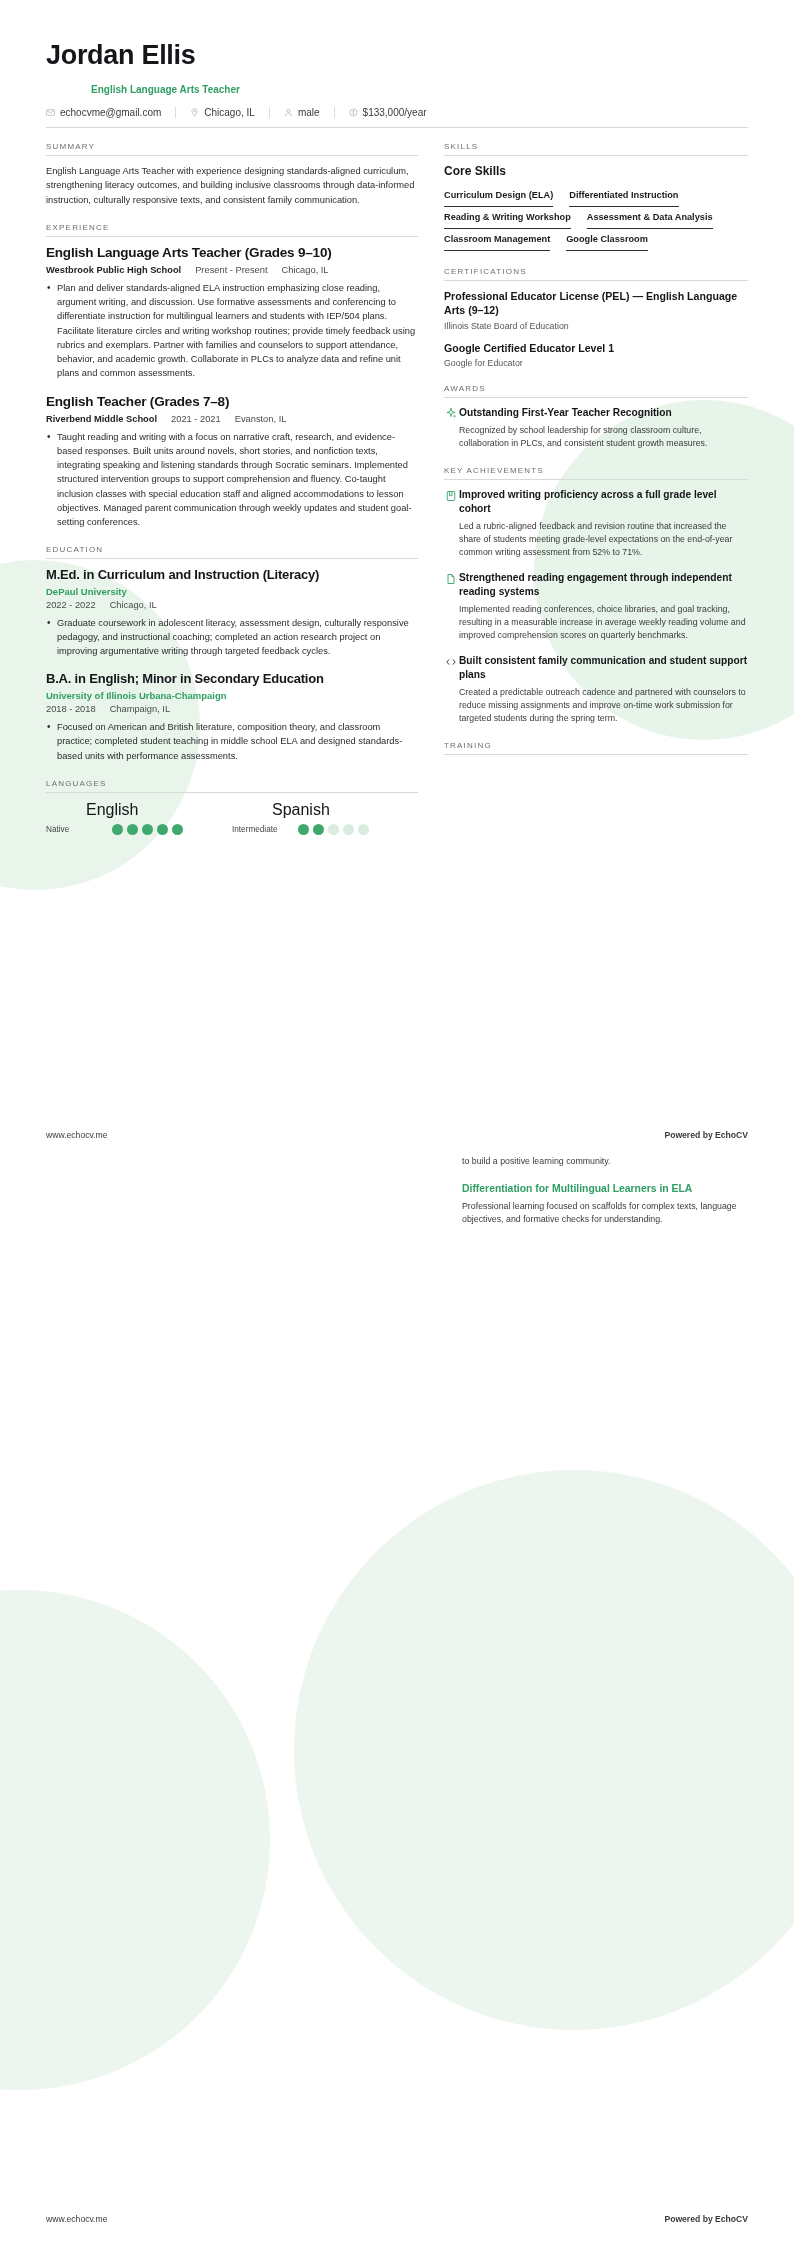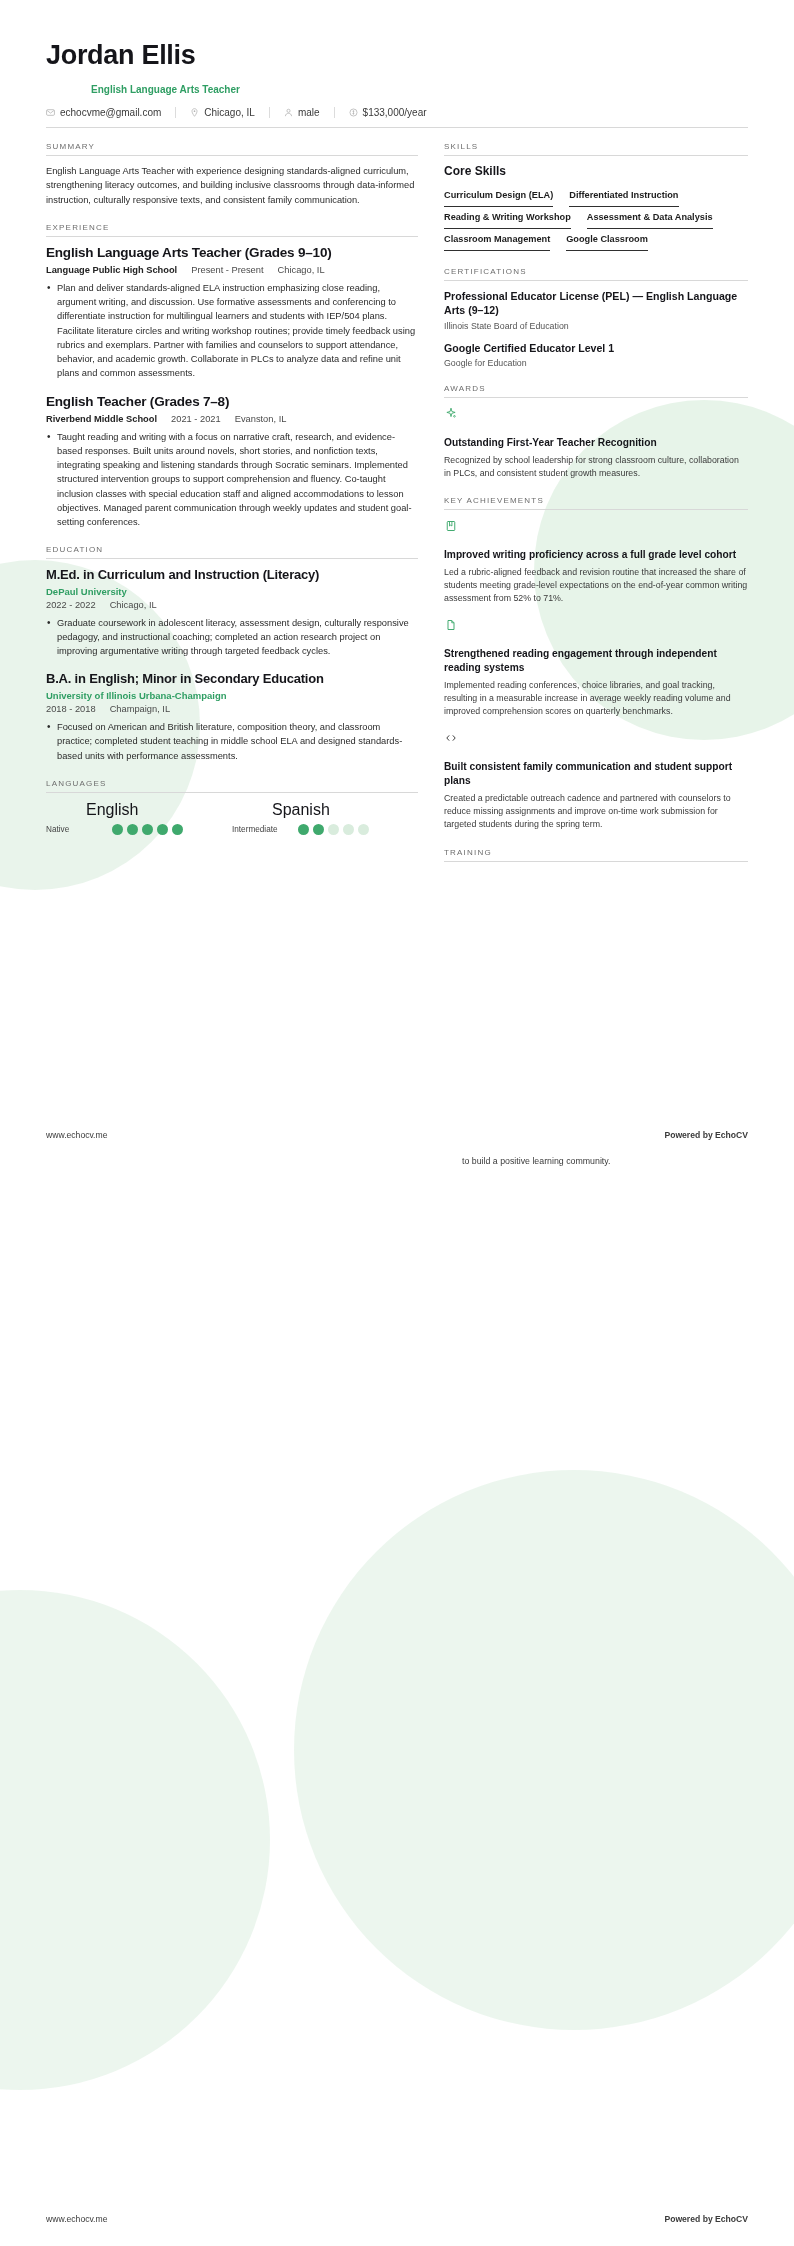--- a/index.html
+++ b/index.html
@@ -131,21 +131,21 @@
 
   .cert { margin-bottom: 10px; }
   .cert-name { font-size: 10.6px; font-weight: bold; color: #15151a; line-height: 1.35; }
   .cert-issuer { font-size: 8.8px; color: #555; margin-top: 3px; }
 
   .item-ico {
     width: 13px; height: 13px; flex: 0 0 13px; margin-top: 1px;
     display: flex; align-items: center; justify-content: center;
     color: #3fa96d;
   }
-  .ach { display: flex; gap: 16px; margin-bottom: 12px; flex-direction: column; }
+  .ach { display: flex; gap: 2px; margin-bottom: 12px; }
   .ach-body { flex: 1; }
   .ach-title { font-size: 10.2px; font-weight: bold; color: #15151a; line-height: 1.35; }
   .ach-desc { font-size: 8.8px; color: #3a3a3a; line-height: 1.5; margin-top: 4px; }
 
   .train { margin-bottom: 12px; }
   .train-title { font-size: 10.4px; font-weight: bold; color: #15151a; line-height: 1.35; }
   .train-title.green { color: #2f9e63; }
   .train-desc { font-size: 8.8px; color: #3a3a3a; line-height: 1.5; margin-top: 4px; }
 
   
@@ -231,21 +231,21 @@
           <div class="sec-label">SUMMARY</div>
           <div class="summary-text">English Language Arts Teacher with experience designing standards-aligned curriculum, strengthening literacy outcomes, and building inclusive classrooms through data-informed instruction, culturally responsive texts, and consistent family communication.</div>
         </div>
 
         <div class="sec">
           <div class="sec-label">EXPERIENCE</div>
 
           <div class="job">
             <div class="job-title">English Language Arts Teacher (Grades 9–10)</div>
             <div class="job-meta">
-              <span class="job-company">Language Public High School</span>
+              <span class="job-company">Westbrook Public High School</span>
               <span class="job-dates">Present - Present</span>
               <span class="job-loc">Chicago, IL</span>
             </div>
             <div class="bullets">
               <div class="bullet">Plan and deliver standards-aligned ELA instruction emphasizing close reading, argument writing, and discussion. Use formative assessments and conferencing to differentiate instruction for multilingual learners and students with IEP/504 plans. Facilitate literature circles and writing workshop routines; provide timely feedback using rubrics and exemplars. Partner with families and counselors to support attendance, behavior, and academic growth. Collaborate in PLCs to analyze data and refine unit plans and common assessments.</div>
             </div>
           </div>
 
           <div class="job">
             <div class="job-title">English Teacher (Grades 7–8)</div>
@@ -341,21 +341,21 @@
         </div>
 
         <div class="sec">
           <div class="sec-label">CERTIFICATIONS</div>
           <div class="cert">
             <div class="cert-name">Professional Educator License (PEL) — English Language Arts (9–12)</div>
             <div class="cert-issuer">Illinois State Board of Education</div>
           </div>
           <div class="cert">
             <div class="cert-name">Google Certified Educator Level 1</div>
-            <div class="cert-issuer">Google for Education</div>
+            <div class="cert-issuer">Google for Educator</div>
           </div>
         </div>
 
         <div class="sec">
           <div class="sec-label">AWARDS</div>
           <div class="ach">
             <span class="item-ico">
               <svg viewBox="0 0 16 16" width="12" height="12">
                   <path d="M8 1.5 L9.2 6 L13.5 7.2 L9.2 8.4 L8 12.8 L6.8 8.4 L2.5 7.2 L6.8 6 Z" fill="none" stroke="#3fa96d" stroke-width="1.2"></path>
                   <circle cx="12.6" cy="12.4" r="1.1" fill="none" stroke="#3fa96d" stroke-width="1.1"></circle>
@@ -412,20 +412,24 @@
 
         <div class="sec">
           <div class="sec-label">TRAINING</div>
         </div>
 
       </div>
     </div>
 
     <div class="overflow-block">
       <div class="overflow-line">to build a positive learning community.</div>
+      <div class="train" style="margin-top:14px;">
+        <div class="train-title green">Differentiation for Multilingual Learners in ELA</div>
+        <div class="train-desc">Professional learning focused on scaffolds for complex texts, language objectives, and formative checks for understanding.</div>
+      </div>
     </div>
 
     <div class="footer footer-1">
       <span>www.echocv.me</span>
       <span class="brand">Powered by EchoCV</span>
     </div>
     <div class="footer footer-2">
       <span>www.echocv.me</span>
       <span class="brand">Powered by EchoCV</span>
     </div>

